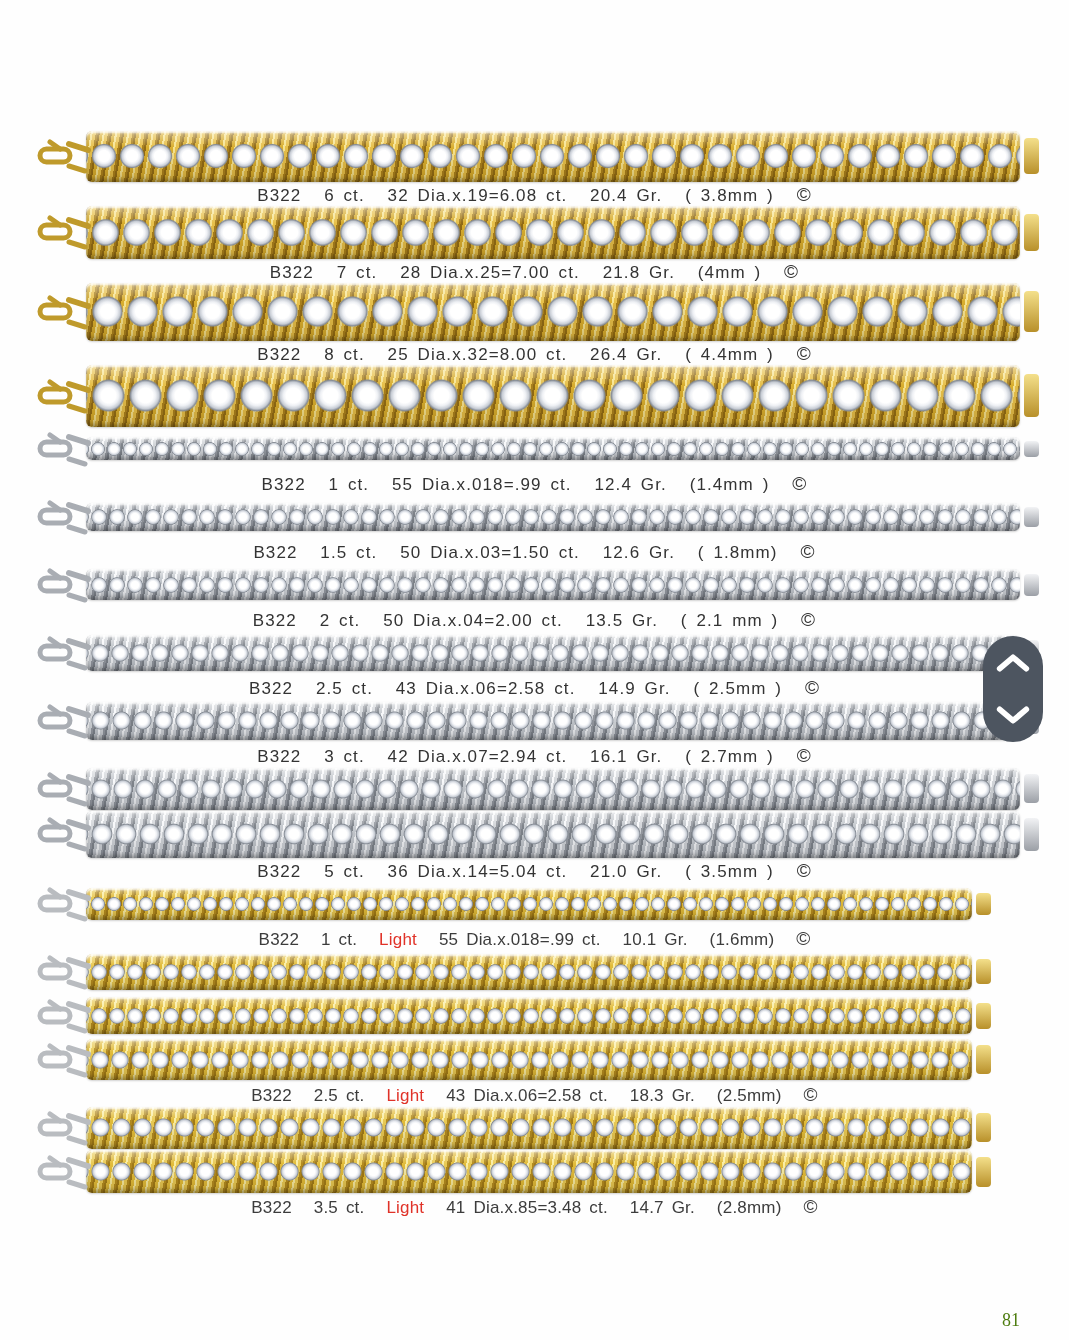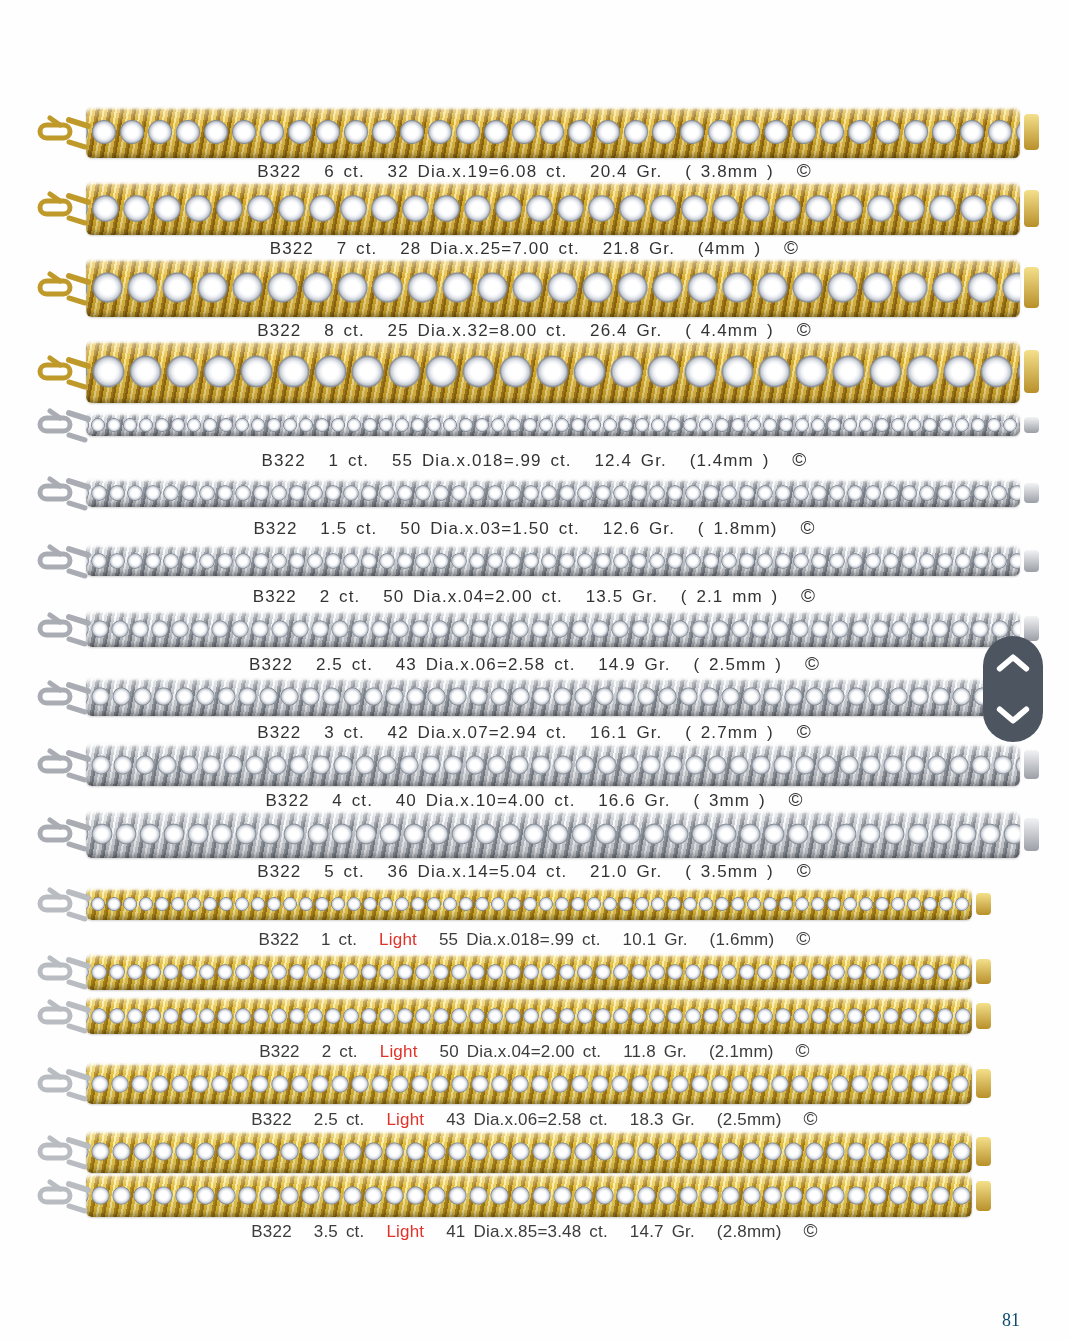--- a/index.html
+++ b/index.html
@@ -61,21 +61,21 @@
     display:flex;flex-direction:column;justify-content:space-between;
     padding:13px 0;box-sizing:border-box;
   }
   .scr-btn{
     background:none;border:none;padding:0;margin:0;cursor:pointer;
     display:flex;justify-content:center;align-items:center;height:28px;
   }
   .scr-btn svg{display:block;}
   .page-num{
     position:absolute;left:1002px;top:1310px;
-    font-family:"Liberation Serif",serif;font-size:18px;color:#0c4a6e;
+    font-family:"Liberation Serif",serif;font-size:18px;color:#4d7c0f;
   }
 </style>
 </head>
 <body>
 
 <div class="page">
 
   <div class="rows">
     <div class="row metal-yellow-gold">
       <div class="bracelet">
@@ -309,29 +309,20 @@
             <rect x="4" y="15" width="30" height="13" rx="6.5" fill="none" stroke="currentColor" stroke-width="5"></rect>
             <path d="M33 10 L52 16" fill="none" stroke="currentColor" stroke-width="6" stroke-linecap="round"></path>
             <path d="M33 32 L49 37" fill="none" stroke="currentColor" stroke-width="5" stroke-linecap="round"></path>
             <path d="M14 8 L24 15" fill="none" stroke="currentColor" stroke-width="5" stroke-linecap="round"></path>
           </svg>
         </span>
         <span class="strip" style="height: 42px;">
           <span class="diamonds" style="background-size: 22px 22px;"></span>
         </span>
         <span class="endpiece" style="height: 29px;"></span>
-      </div>
-      <div class="caption">
-        <span class="c-code">B322</span>
-        <span class="c-carat">4 ct.</span>
-        
-        <span class="c-spec">40 Dia.x.10=4.00 ct.</span>
-        <span class="c-weight">16.6 Gr.</span>
-        <span class="c-size">( 3mm )</span>
-        <span class="c-copy">©</span>
       </div>
     </div>
 
     <div class="row metal-white-gold">
       <div class="bracelet">
         <span class="clasp">
           <svg width="56" height="44" viewBox="0 0 56 44" aria-hidden="true">
             <rect x="4" y="15" width="30" height="13" rx="6.5" fill="none" stroke="currentColor" stroke-width="5"></rect>
             <path d="M33 10 L52 16" fill="none" stroke="currentColor" stroke-width="6" stroke-linecap="round"></path>
             <path d="M33 32 L49 37" fill="none" stroke="currentColor" stroke-width="5" stroke-linecap="round"></path>
@@ -404,29 +395,20 @@
             <rect x="4" y="15" width="30" height="13" rx="6.5" fill="none" stroke="currentColor" stroke-width="5"></rect>
             <path d="M33 10 L52 16" fill="none" stroke="currentColor" stroke-width="6" stroke-linecap="round"></path>
             <path d="M33 32 L49 37" fill="none" stroke="currentColor" stroke-width="5" stroke-linecap="round"></path>
             <path d="M14 8 L24 15" fill="none" stroke="currentColor" stroke-width="5" stroke-linecap="round"></path>
           </svg>
         </span>
         <span class="strip" style="height: 37px;">
           <span class="diamonds" style="background-size: 18px 18px;"></span>
         </span>
         <span class="endpiece" style="height: 26px;"></span>
-      </div>
-      <div class="caption">
-        <span class="c-code">B322</span>
-        <span class="c-carat">2 ct.</span>
-        <span class="c-light">Light</span>
-        <span class="c-spec">50 Dia.x.04=2.00 ct.</span>
-        <span class="c-weight">11.8 Gr.</span>
-        <span class="c-size">(2.1mm)</span>
-        <span class="c-copy">©</span>
       </div>
     </div>
 
     <div class="row metal-yellow-gold-light">
       <div class="bracelet">
         <span class="clasp">
           <svg width="56" height="44" viewBox="0 0 56 44" aria-hidden="true">
             <rect x="4" y="15" width="30" height="13" rx="6.5" fill="none" stroke="currentColor" stroke-width="5"></rect>
             <path d="M33 10 L52 16" fill="none" stroke="currentColor" stroke-width="6" stroke-linecap="round"></path>
             <path d="M33 32 L49 37" fill="none" stroke="currentColor" stroke-width="5" stroke-linecap="round"></path>

